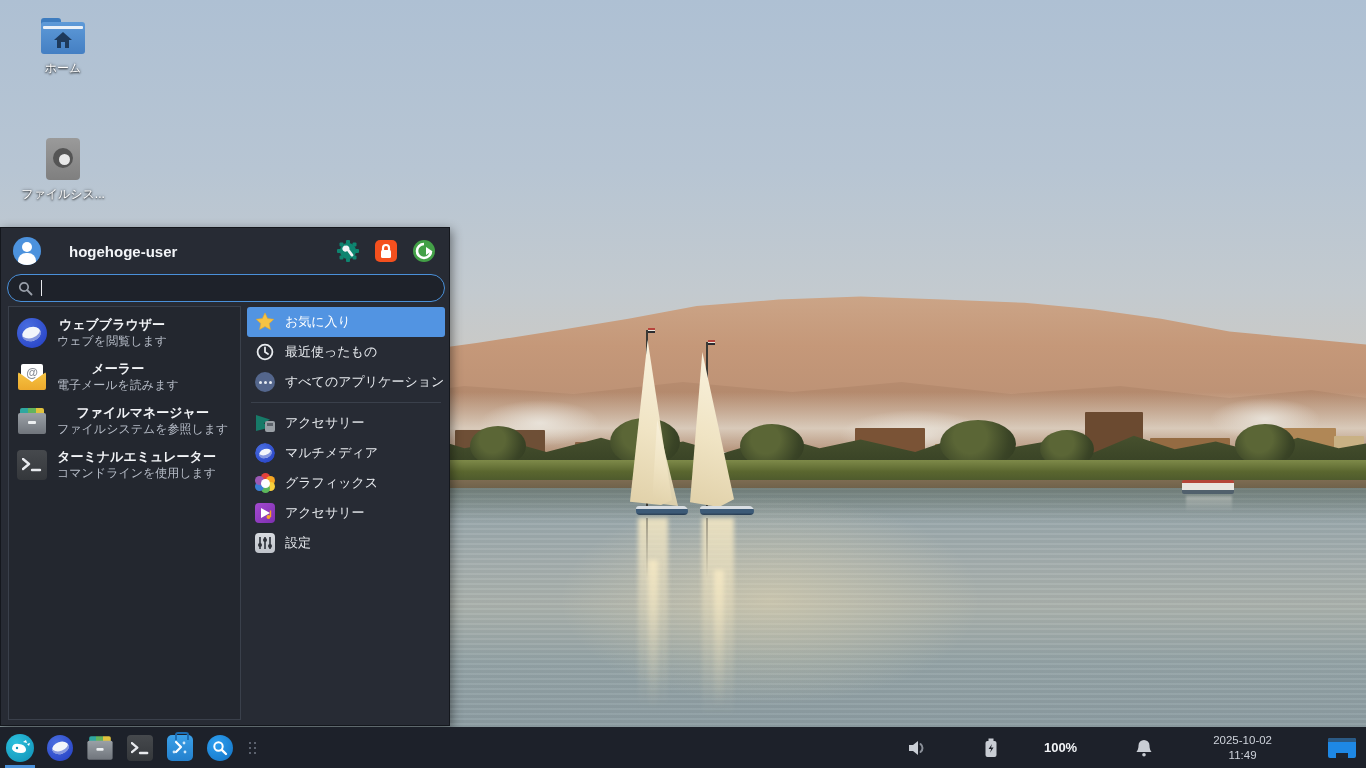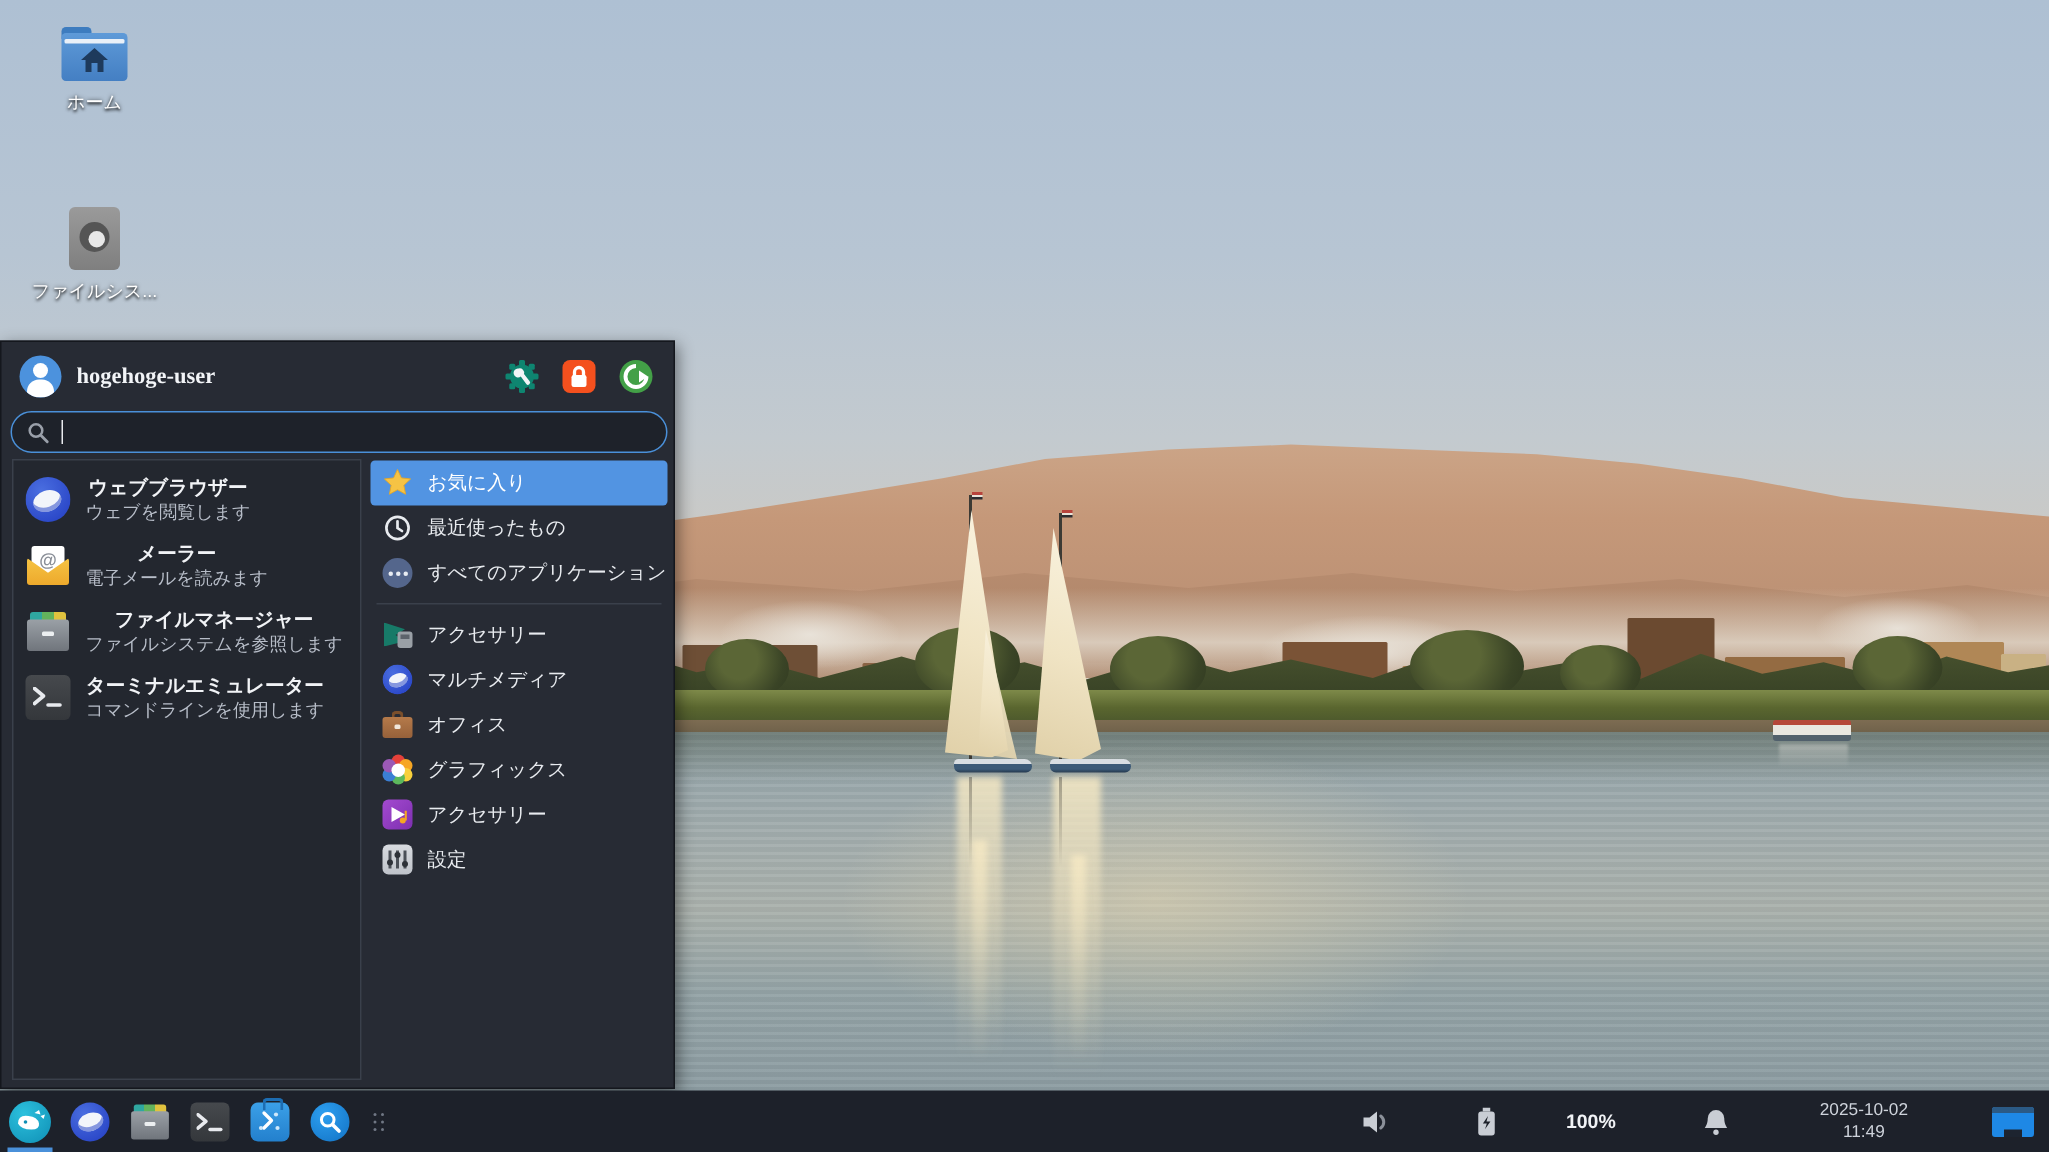--- a/index.html
+++ b/index.html
@@ -68,21 +68,21 @@
   .drive-ring { position:absolute; left:7px; top:10px; width:20px; height:20px; border-radius:50%; background:#555; }
   .drive-hole { position:absolute; left:13px; top:16px; width:11px; height:11px; border-radius:50%; background:#e8e8e8; }
 
   
   #menu { left:0; top:227px; width:450px; height:499px; background:#272b34;
     border:1px solid #14171d; box-shadow:2px 3px 10px rgba(0,0,0,.45); }
   .menu-header { position:absolute; left:0; top:0; width:100%; height:46px; display:flex; align-items:center; padding:0 12px; }
   .avatar { width:28px; height:28px; border-radius:50%; background:#4c92dd; position:relative; overflow:hidden; flex:none; }
   .avatar .head { position:absolute; left:9px; top:5px; width:10px; height:10px; border-radius:50%; background:#fff; }
   .avatar .bodyp { position:absolute; left:5px; top:16px; width:18px; height:12px; border-radius:8px 8px 0 0; background:#fff; }
-  .username { margin-left:10px; color:#f2f4f7; font-weight:bold; font-size:15px; flex:1;font-family:Liberation Serif, serif; }
+  .username { margin-left:28px; color:#f2f4f7; font-weight:bold; font-size:15px; flex:1; }
   .hdr-btn { width:26px; height:26px; margin-left:12px; display:flex; align-items:center; justify-content:center; flex:none; }
   .searchbox { position:absolute; left:6px; top:46px; width:438px; height:28px; border-radius:14px;
     background:#1e222a; border:1px solid #4a90d9; display:flex; align-items:center; padding:0 10px; }
   .search-caret { width:1px; height:16px; background:#e8eaee; margin-left:8px; }
   .app-list { position:absolute; left:7px; top:78px; width:233px; height:414px;
     background:#23272f; border:1px solid #3a404b; padding:4px 0; overflow:hidden; }
   .app-row { height:44px; display:flex; align-items:center; padding:0 8px; }
   .app-ico { width:30px; height:30px; flex:none; margin-right:10px; position:relative; }
   .app-texts { display:flex; flex-direction:column; line-height:1.3;align-items:center; }
   .app-title { color:#f1f3f6; font-size:13px; font-weight:bold; white-space:nowrap; }
@@ -383,30 +383,20 @@
 
     <div class="cat-row">
       <div class="cat-ico circle-ico">
         <div class="browser-ico" style="width:20px;height:20px;border-radius:50%;">
             <div class="browser-swoosh"></div>
           </div>
       </div>
       <span class="cat-label">マルチメディア</span>
     </div>
 
-    <div class="cat-row">
-      <div class="cat-ico">
-        <div class="office-ico">
-            <div class="office-handle"></div>
-            <div class="office-body"></div>
-            <div class="office-clasp"></div>
-          </div>
-      </div>
-      <span class="cat-label">オフィス</span>
-    </div>
 
     <div class="cat-row">
       <div class="cat-ico">
         <div class="graphics-ico">
           <i style="left:5.5px;top:0;background:#e5413a;"></i>
           <i style="left:11px;top:3px;background:#f6a623;"></i>
           <i style="left:11px;top:9px;background:#f8d03c;"></i>
           <i style="left:5.5px;top:11px;background:#5cb85c;"></i>
           <i style="left:0;top:9px;background:#3b7fd4;"></i>
           <i style="left:0;top:3px;background:#9b59b6;"></i>

